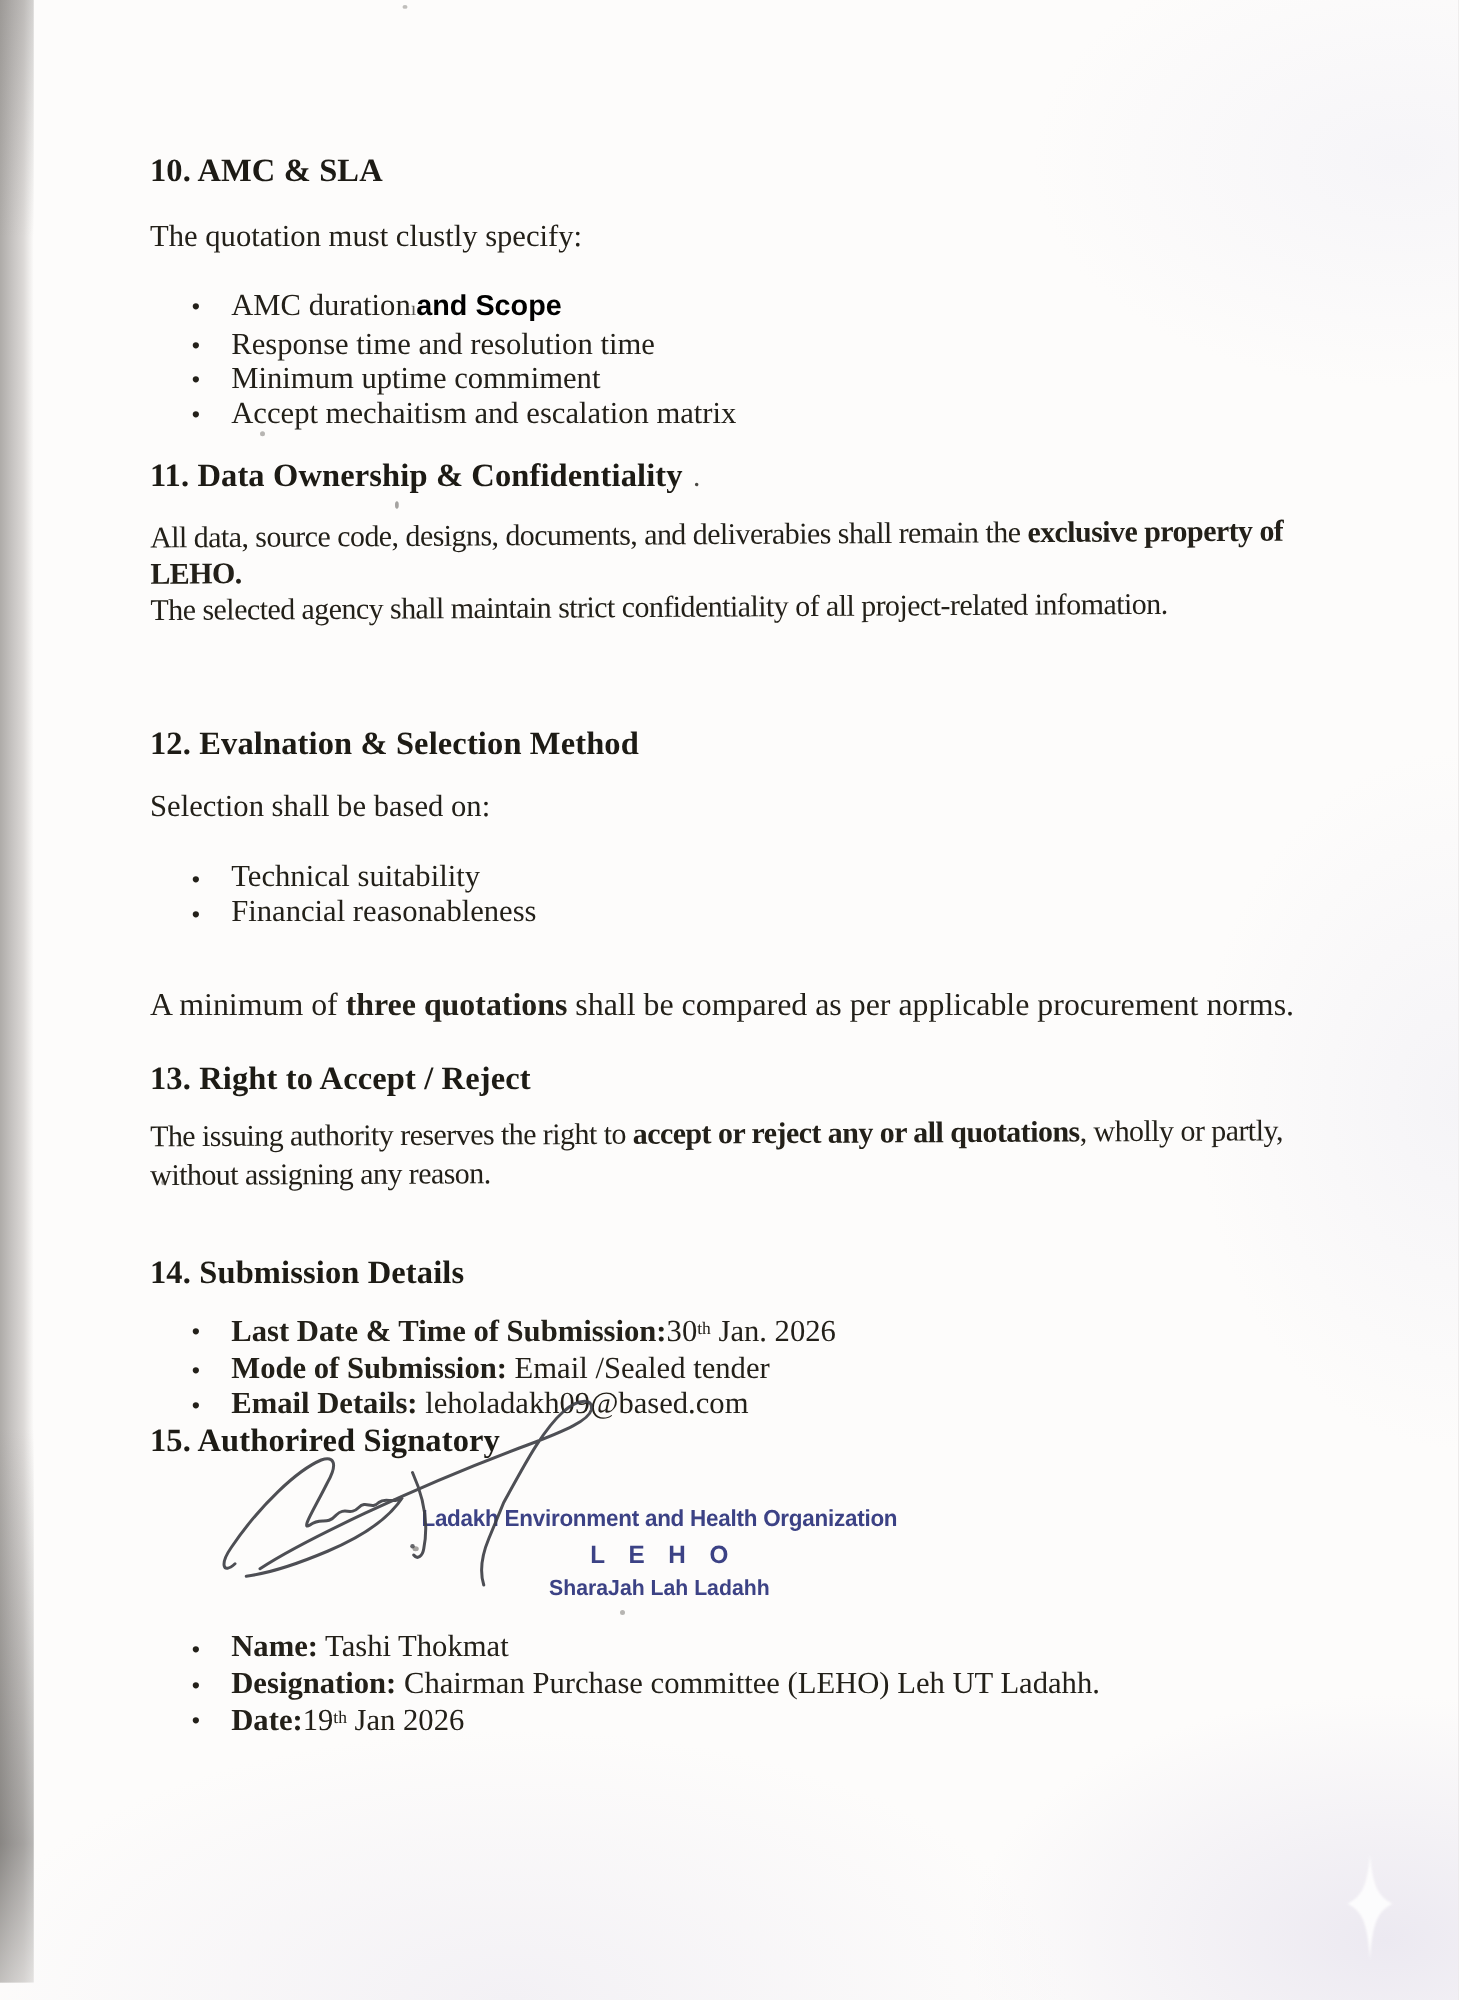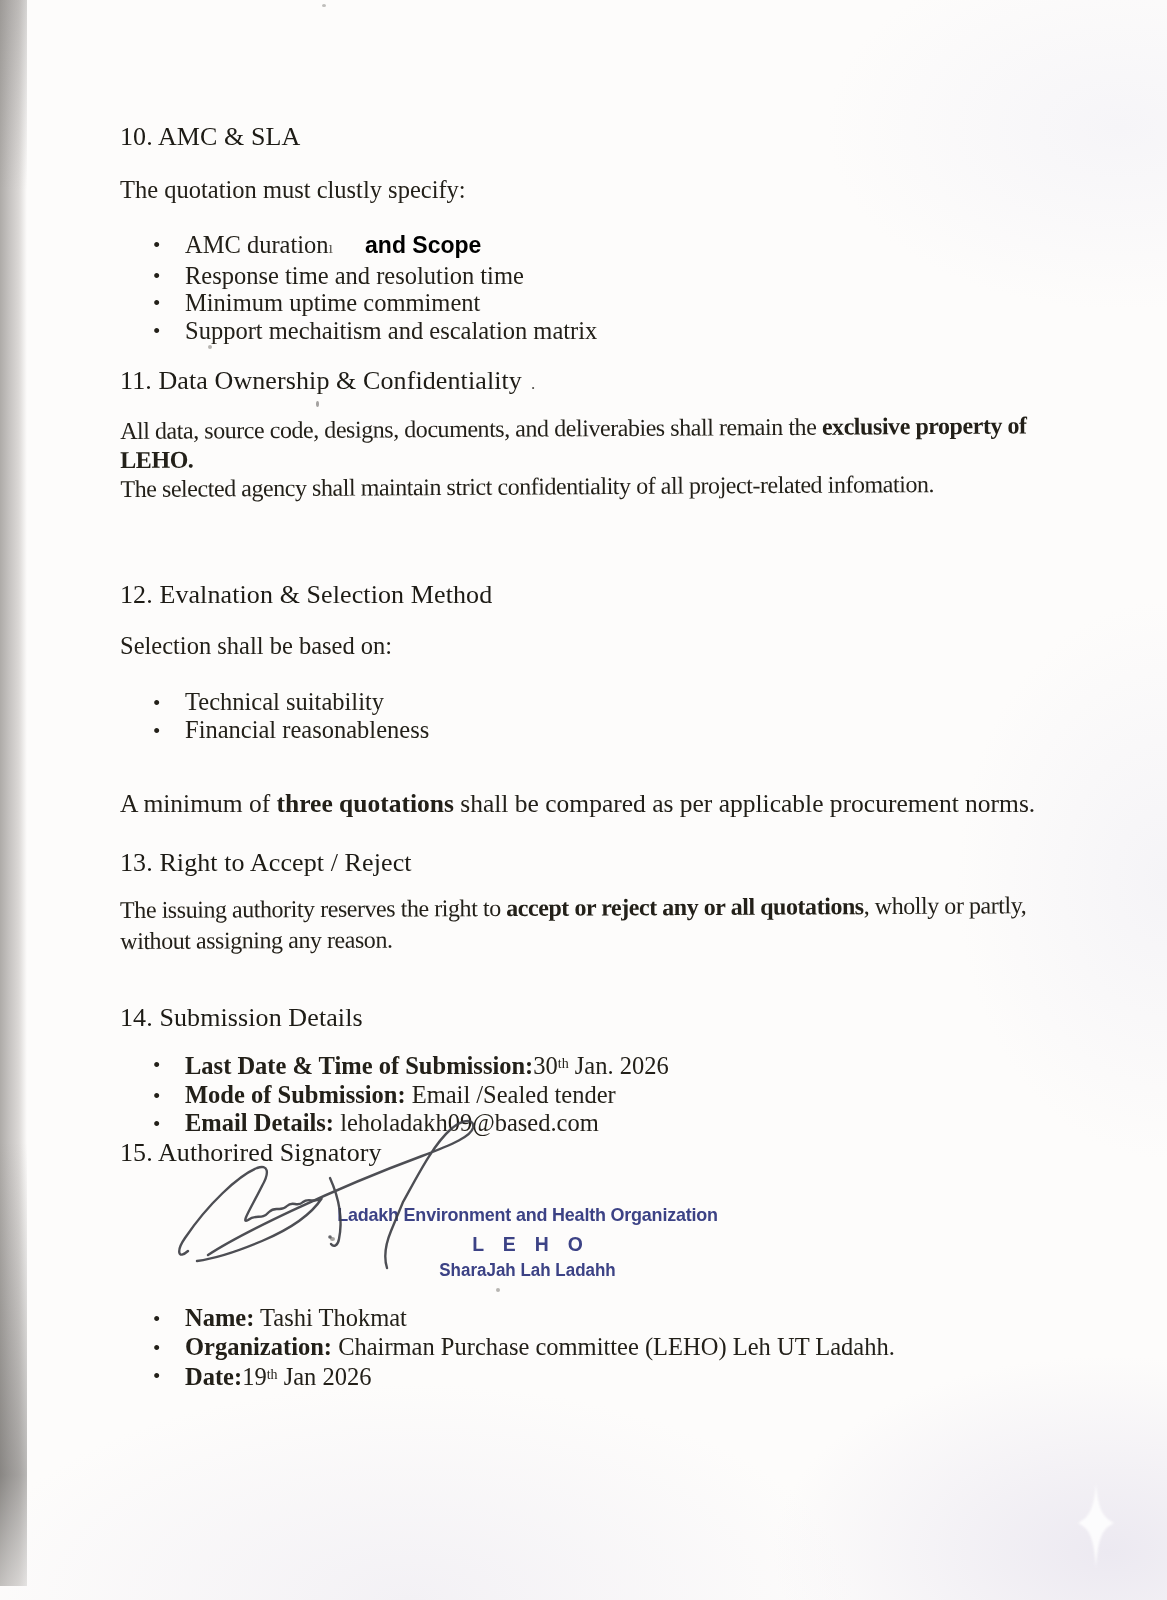--- a/index.html
+++ b/index.html
@@ -16,33 +16,33 @@
   
   .edge-left {
     position:absolute; left:0; top:0; width:27px; height:1586px;
     background:linear-gradient(to right,#aeaba8 0,#c6c3c1 35%,#dcd9d7 70%,rgba(250,249,248,0) 100%);
   }
   .edge-left::after {
     content:""; position:absolute; inset:0;
     background:linear-gradient(to bottom, rgba(110,107,104,.28) 0, rgba(0,0,0,0) 12%, rgba(0,0,0,0) 72%, rgba(75,73,70,.38) 93%, rgba(210,208,206,.55) 100%);
   }
   .blk { position:absolute; left:120px; white-space:nowrap; }
-  .h { font-weight:400; font-size:26px; letter-spacing:.1px; color:#1d1b15; }
+  .h { font-weight:700; font-size:26px; letter-spacing:.1px; color:#1d1b15; }
   .body { font-size:24.5px; }
   .tight { font-size:24px; letter-spacing:-0.45px; }
   .b { font-weight:700; }
   .line { white-space:nowrap; }
   ul.doc { list-style:none; margin:0; padding:0; }
   ul.doc li { position:relative; padding-left:65px; white-space:nowrap; }
   ul.doc li::before { content:"•"; position:absolute; left:33px; top:1px; font-size:21px; }
   .lh275 li { line-height:27.5px; }
   .lh28 li  { line-height:28px; }
   .lh285 li { line-height:28.5px; }
   sup.sc { font-size:14px; vertical-align:6px; letter-spacing:0; }
-  .scope { font-family:"Liberation Sans", sans-serif; font-weight:700; font-size:23px; color:#000;margin-left:32px; }
+  .scope { font-family:"Liberation Sans", sans-serif; font-weight:700; font-size:23px; color:#000; }
   .mark { font-size:16px; opacity:.75; letter-spacing:0; }
   .hdot { font-size:17px; margin-left:9px; opacity:.8; }
   
   .stamp {
     position:absolute; left:330px; top:1206px; width:395px; text-align:center;
     font-family:"Liberation Sans", sans-serif; font-weight:700; color:#3c4285;
     transform:scaleX(.97); line-height:1;
   }
   .stamp .s1 { font-size:18.5px; letter-spacing:-0.2px; }
   .stamp .s2 { font-size:20px; letter-spacing:7px; margin-top:9px; text-indent:7px; }
@@ -57,21 +57,21 @@
 <div class="page">
 
   <div class="edge-left"></div>
 
   <div class="blk h" style="top:122px">10. AMC &amp; SLA</div>
   <div class="blk body" style="top:176px">The quotation must clustly specify:</div>
   <ul class="doc lh275 blk body" style="top:231px">
     <li><span>AMC duration</span><span class="mark">ı</span><span class="scope">and Scope</span></li>
     <li><span>Response time and resolution time</span></li>
     <li><span>Minimum uptime commiment</span></li>
-    <li><span>Support mechaitism and escalation matrix</span></li>
+    <li><span>Accept mechaitism and escalation matrix</span></li>
   </ul>
 
   <div class="blk h" style="top:366px">
     <span>11. Data Ownership &amp; Confidentiality</span><span class="hdot">.</span>
   </div>
   <div class="blk tight" style="top:417px; line-height:29px; transform:rotate(-0.35deg); transform-origin:left top;">
     <div class="line"><span>All data, source code, designs, documents, and deliverabies shall remain the </span><span class="b">exclusive property of</span></div>
     <div class="line b">LEHO.</div>
     <div class="line">The selected agency shall maintain strict confidentiality of all project-related infomation.</div>
   </div>
@@ -111,21 +111,21 @@
     <g fill="none" stroke="#3f4046" stroke-width="2.4" stroke-linecap="round" opacity="0.92">
       <path d="M 38,137 C 70,116 160,72 252,38 C 284,26 301,18 303,10 C 305,1 294,0 281,11 C 263,27 248,57 233,84 L 221,113 C 216,125 213,137 217,150"></path>
       <path d="M 18,133 C 8,142 6,133 15,120 C 38,86 68,58 87,50 C 98,46 100,54 92,68 C 81,90 70,107 78,102 C 87,95 91,103 99,94 C 106,87 110,95 117,88 C 123,82 127,90 133,84 C 139,79 144,86 152,80 C 141,97 118,112 92,123 C 66,134 42,141 27,143"></path>
       <path d="M 160,60 C 169,80 173,101 169,121 C 168,127 164,130 161,126"></path>
     </g>
     <circle cx="160" cy="119" r="1.8" fill="#3f4046" opacity="0.8"></circle>
   </svg>
 
   <ul class="doc lh285 blk body" style="top:1304px">
     <li><span class="b">Name:</span><span> Tashi Thokmat</span></li>
-    <li><span class="b">Organization:</span><span> Chairman Purchase committee (LEHO) Leh UT Ladahh.</span></li>
+    <li><span class="b">Designation:</span><span> Chairman Purchase committee (LEHO) Leh UT Ladahh.</span></li>
     <li><span class="b">Date:</span><span>19</span><sup class="sc">th</sup><span> Jan 2026</span></li>
   </ul>
 
   <div class="speck" style="left:322px;top:4px;width:4px;height:3px;opacity:.35"></div>
   <div class="speck" style="left:316px;top:401px;width:3px;height:6px;opacity:.5"></div>
   <div class="speck" style="left:208px;top:345px;width:4px;height:4px;opacity:.4"></div>
   <div class="speck" style="left:129px;top:944px;width:3px;height:4px;opacity:.5"></div>
   <div class="speck" style="left:330px;top:1237px;width:5px;height:4px;opacity:.5"></div>
   <div class="speck" style="left:496px;top:1288px;width:4px;height:4px;opacity:.4"></div>
 

